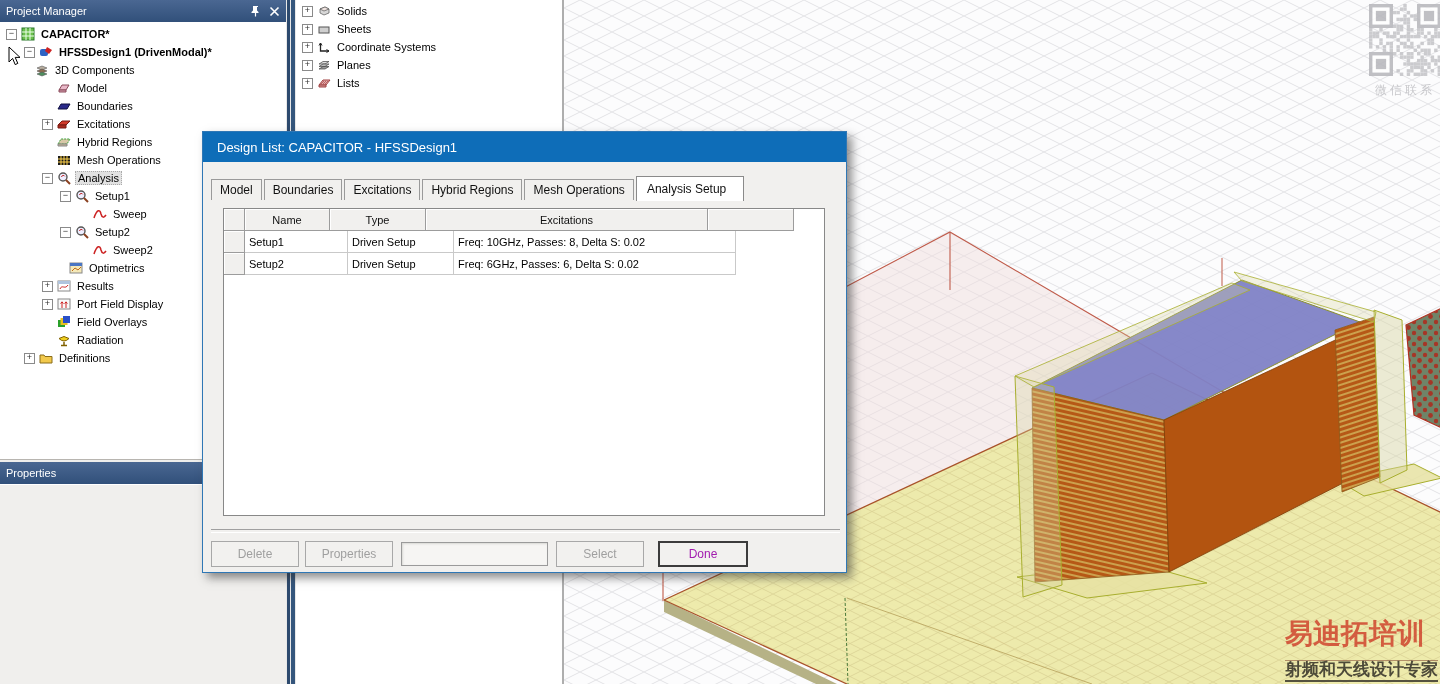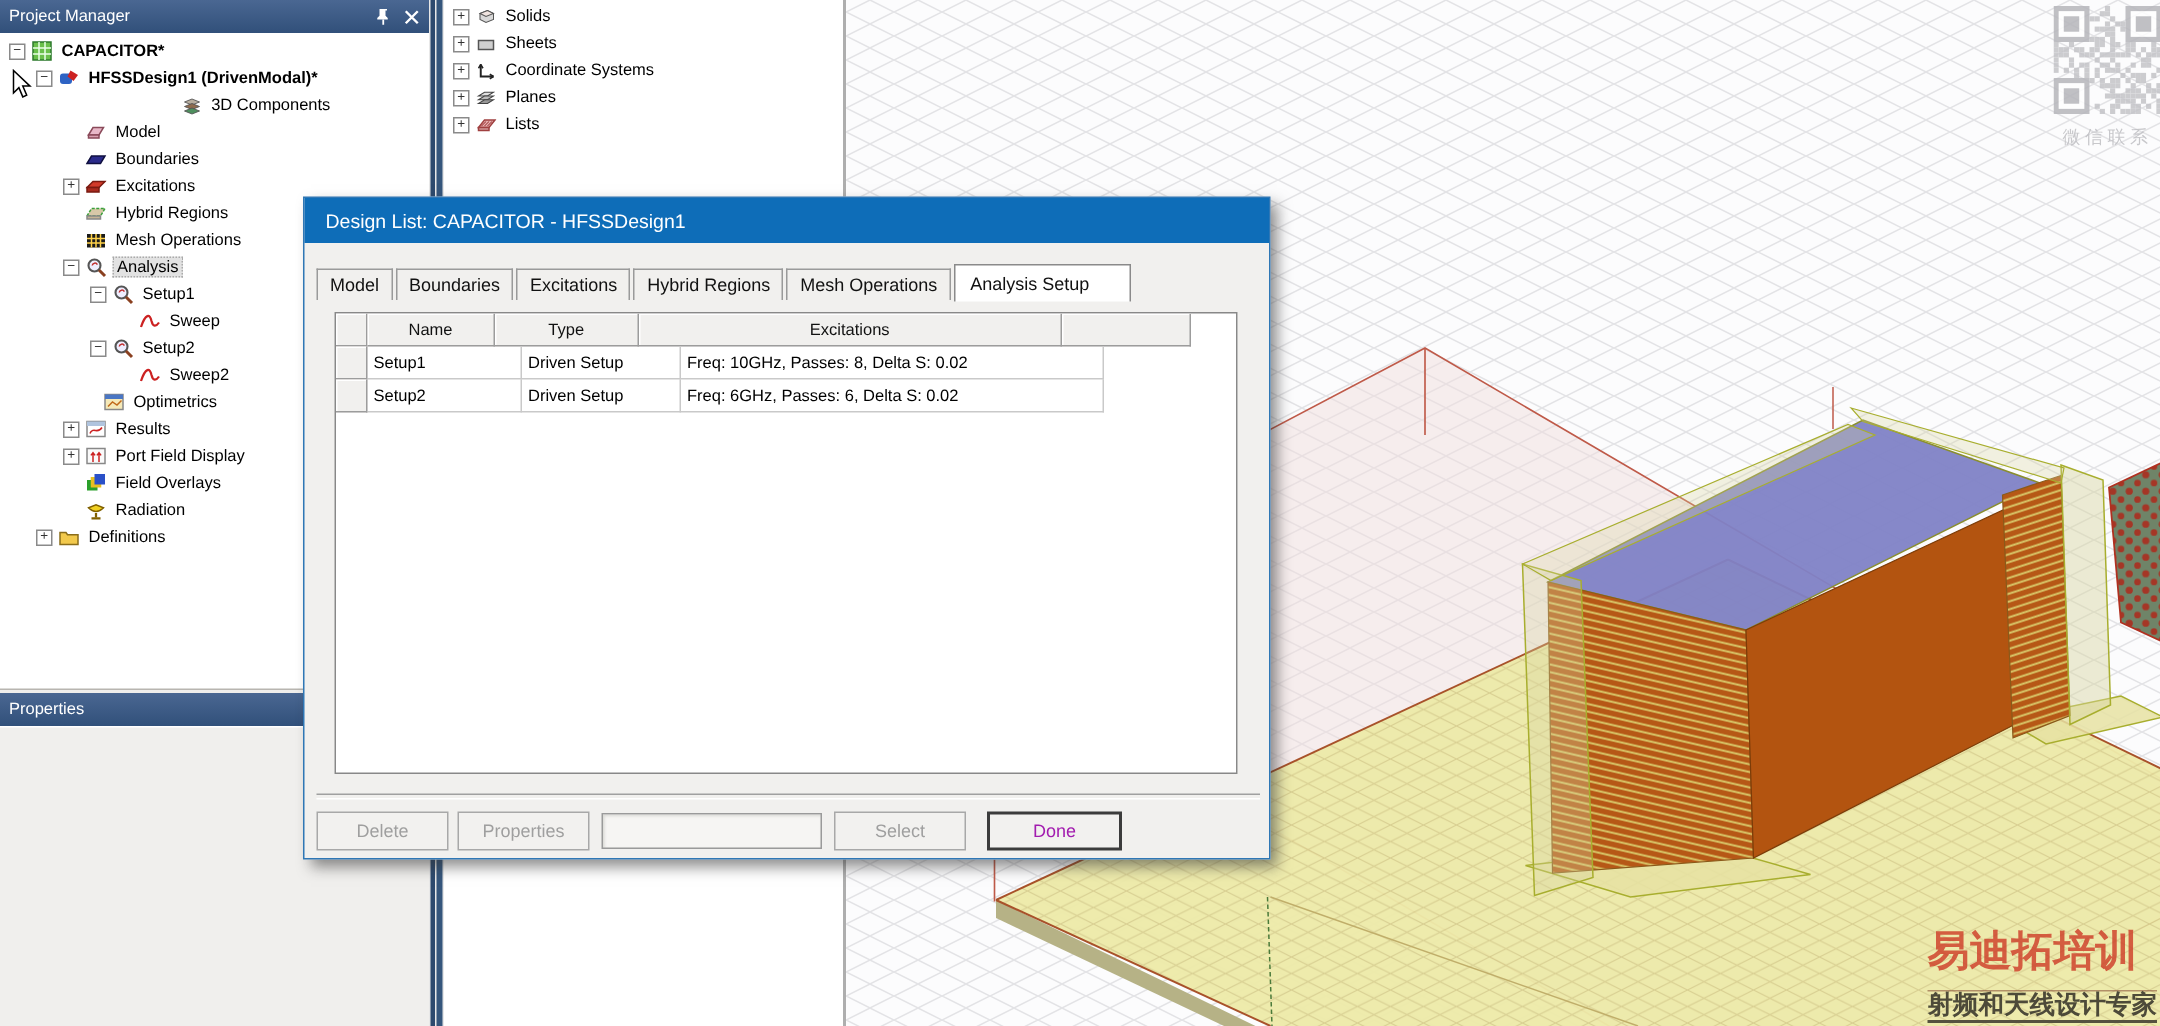--- a/index.html
+++ b/index.html
@@ -41,21 +41,21 @@
   #brand .wm2{font-size:17px;font-weight:bold;color:#4d4a39;
               border-bottom:2px solid #55523f;padding-bottom:1px;}
   
   #dialog{position:absolute;left:202px;top:131px;width:645px;height:442px;background:#f1f0ee;
           border:1px solid #2f77b5;box-shadow:5px 5px 9px rgba(50,50,50,.55);z-index:10;box-sizing:border-box;}
   #dlg-title{height:30px;background:#0e6db8;color:#fff;font-size:13px;display:flex;
              align-items:center;padding:0 14px;}
   #tabs{position:absolute;left:8px;top:44px;display:flex;align-items:flex-end;}
   .tab{font-size:12px;color:#111;background:#f1f0ee;border:1px solid #9a9a9a;border-bottom:none;
        padding:3px 8px 3px 8px;margin-right:2px;position:relative;}
-  .tab.active{background:#fff;padding:5px 27px 5px 10px;margin-bottom:-1px;z-index:2;
+  .tab.active{background:#fff;padding:5px 17px 5px 10px;margin-bottom:-1px;z-index:2;
               border-color:#8a8a8a;}
   #listbox{position:absolute;left:20px;top:76px;width:602px;height:308px;background:#fff;
            border:1px solid #888;box-sizing:border-box;overflow:hidden;}
   .hrow,.drow{display:flex;}
   .hcell{background:#f1f0ee;border-right:1px solid #9c9c9c;border-bottom:1px solid #9c9c9c;
          box-shadow:inset 1px 1px 0 #fff;font-size:11px;height:22px;box-sizing:border-box;
          display:flex;align-items:center;justify-content:center;color:#111;}
   .dcell{border-right:1px solid #c9c9c9;border-bottom:1px solid #c9c9c9;font-size:11px;height:22px;
          box-sizing:border-box;display:flex;align-items:center;padding:0 4px;color:#000;
          white-space:nowrap;overflow:hidden;}
@@ -100,21 +100,21 @@
           <span class="lbl">CAPACITOR*</span>
         </div>
         <div class="trow bold" style="padding-left: 24px;">
           <span class="exp">−</span>
           <span class="ic"><svg width="14" height="14" viewBox="0 0 14 14">
               <rect x="1" y="4" width="8" height="7" rx="2" fill="#2e63c4"></rect>
               <path d="M8,2 L13,5 L10,9 L6,6 Z" fill="#cc2222"></path>
             </svg></span>
           <span class="lbl">HFSSDesign1 (DrivenModal)*</span>
         </div>
-        <div class="trow" style="padding-left: 42px; justify-content: center;">
+        <div class="trow" style="padding-left: 20px;">
           <span class="exp-sp"></span>
           <span class="ic"><svg width="14" height="14" viewBox="0 0 14 14">
               <path d="M2,5 L7,3 L12,5 L7,7 Z" fill="#b9aFA0" stroke="#555" stroke-width="0.6"></path>
               <path d="M2,8 L7,6 L12,8 L7,10 Z" fill="#8f6b4e" stroke="#555" stroke-width="0.6"></path>
               <path d="M2,11 L7,9 L12,11 L7,13 Z" fill="#4e8f5e" stroke="#555" stroke-width="0.6"></path>
             </svg></span>
           <span class="lbl">3D Components</span>
         </div>
         <div class="trow" style="padding-left: 42px;">
           <span class="exp-sp"></span>

